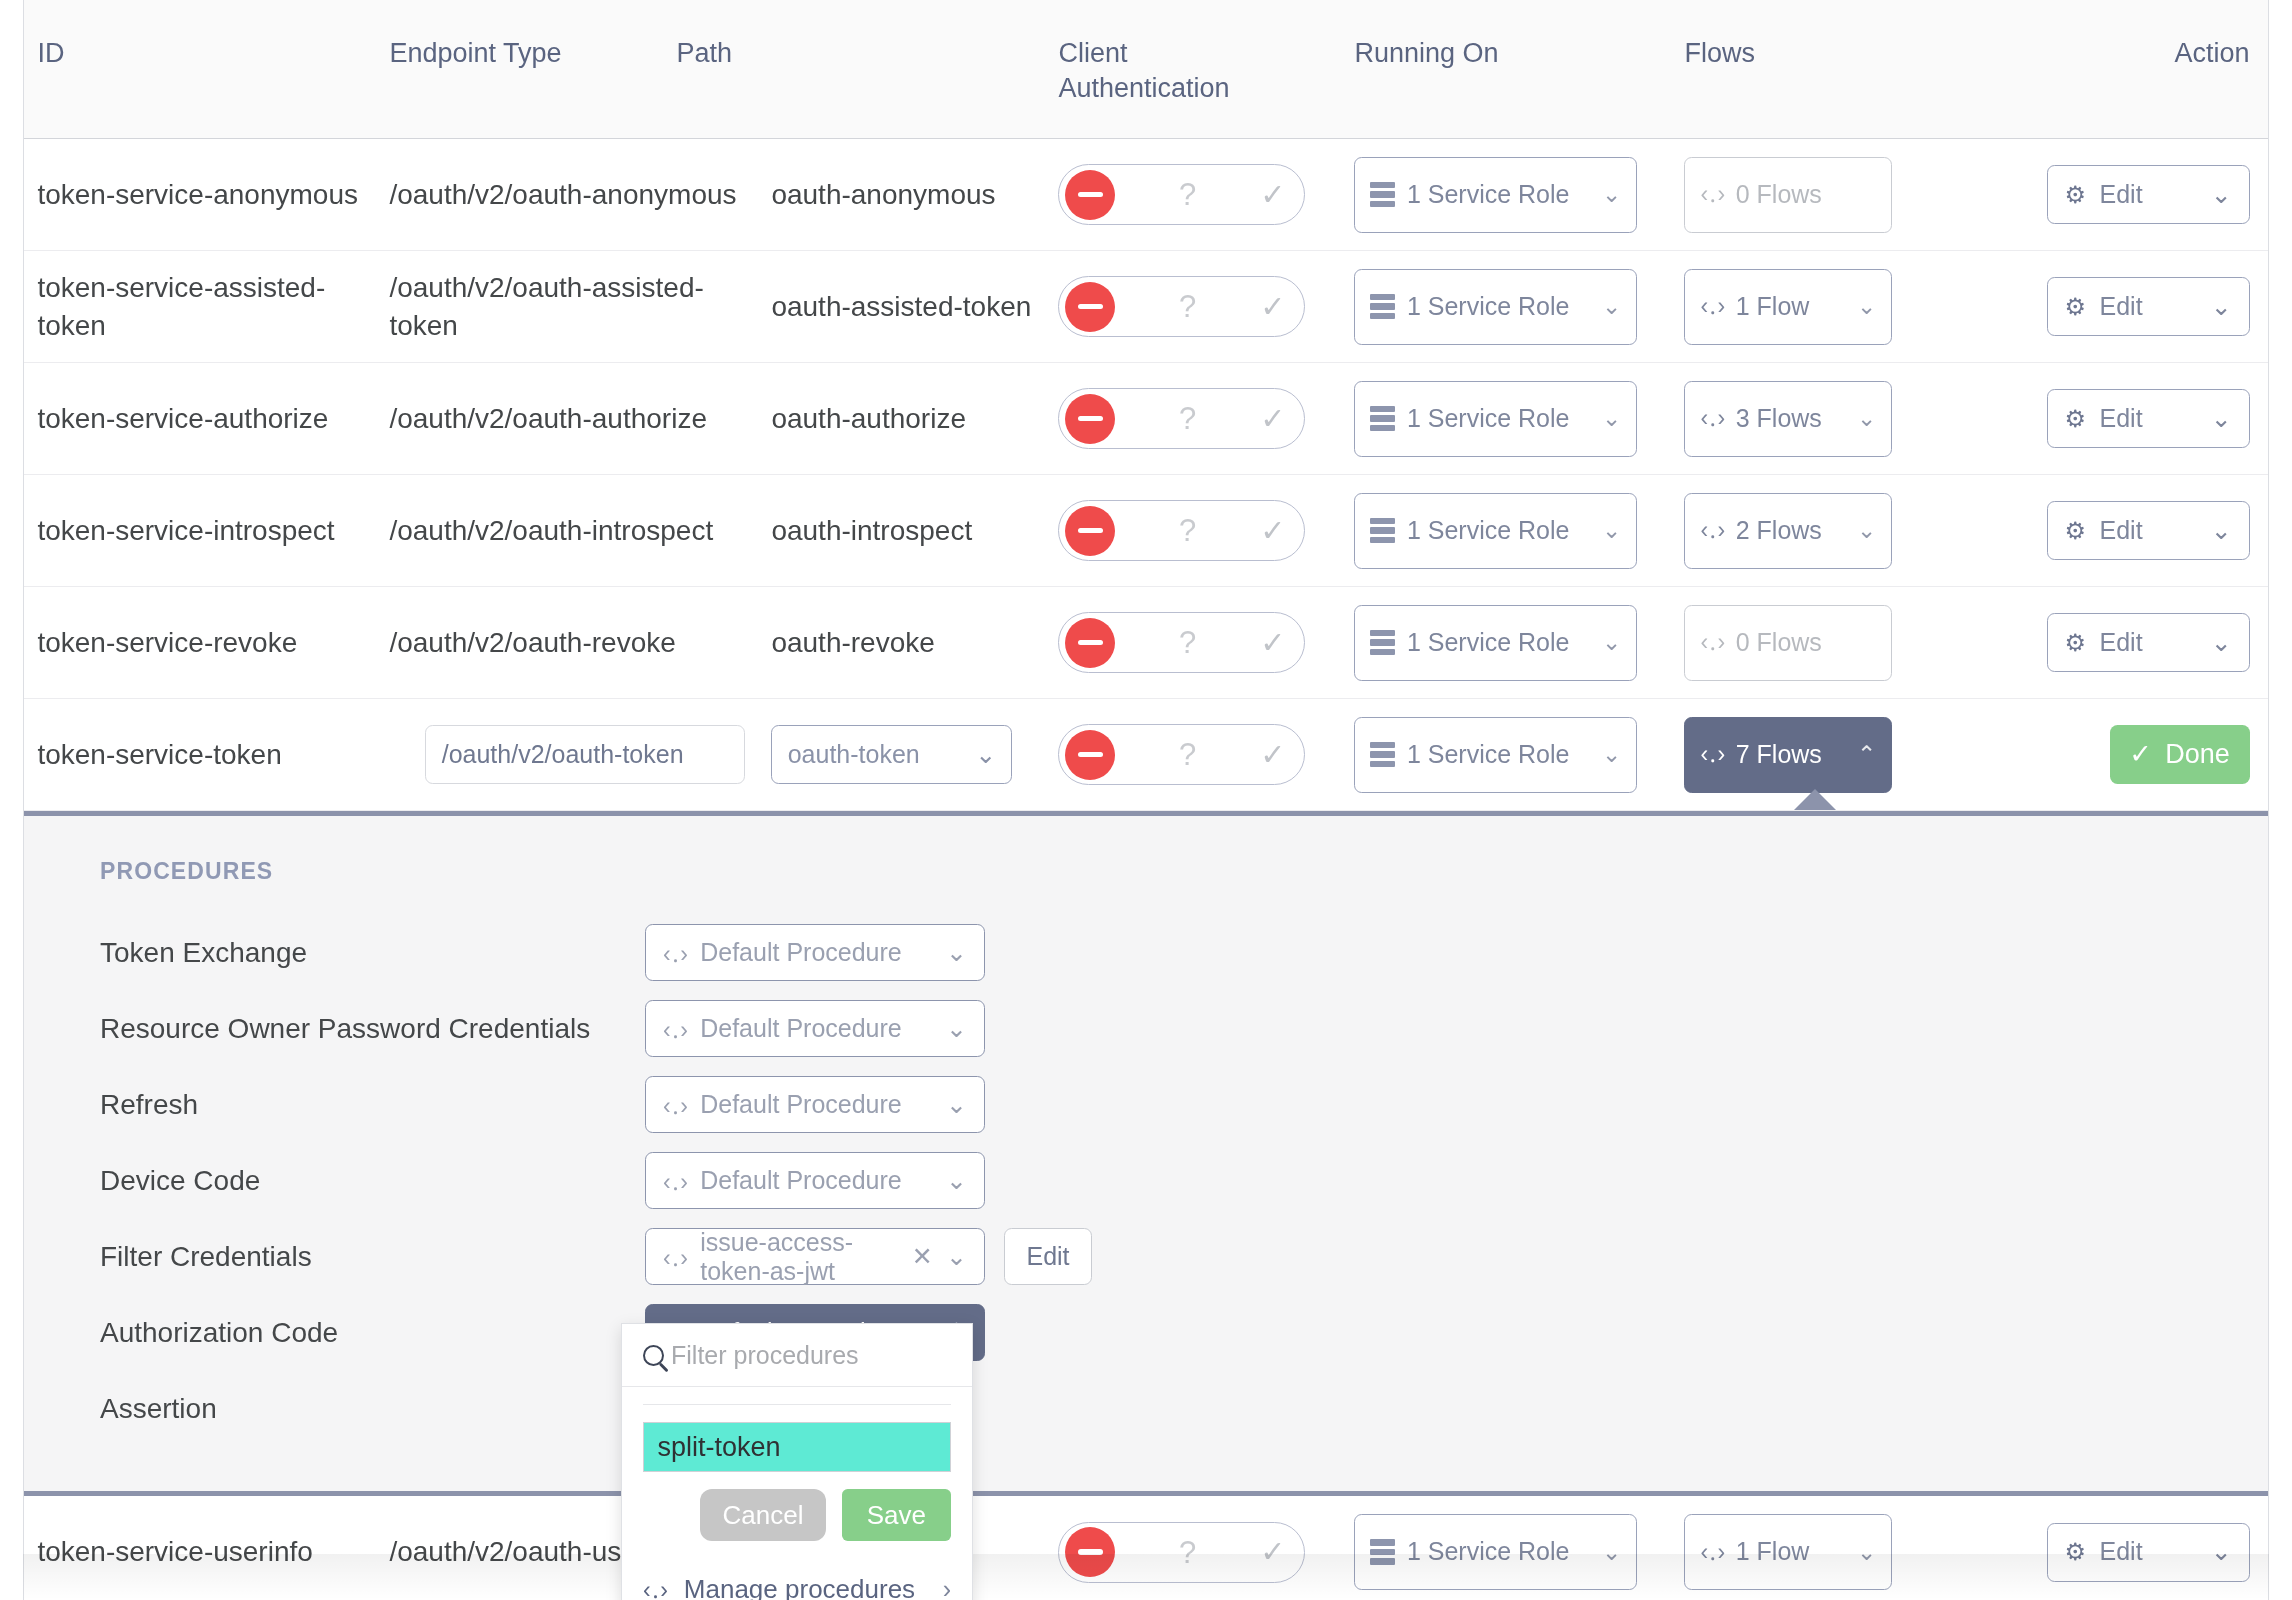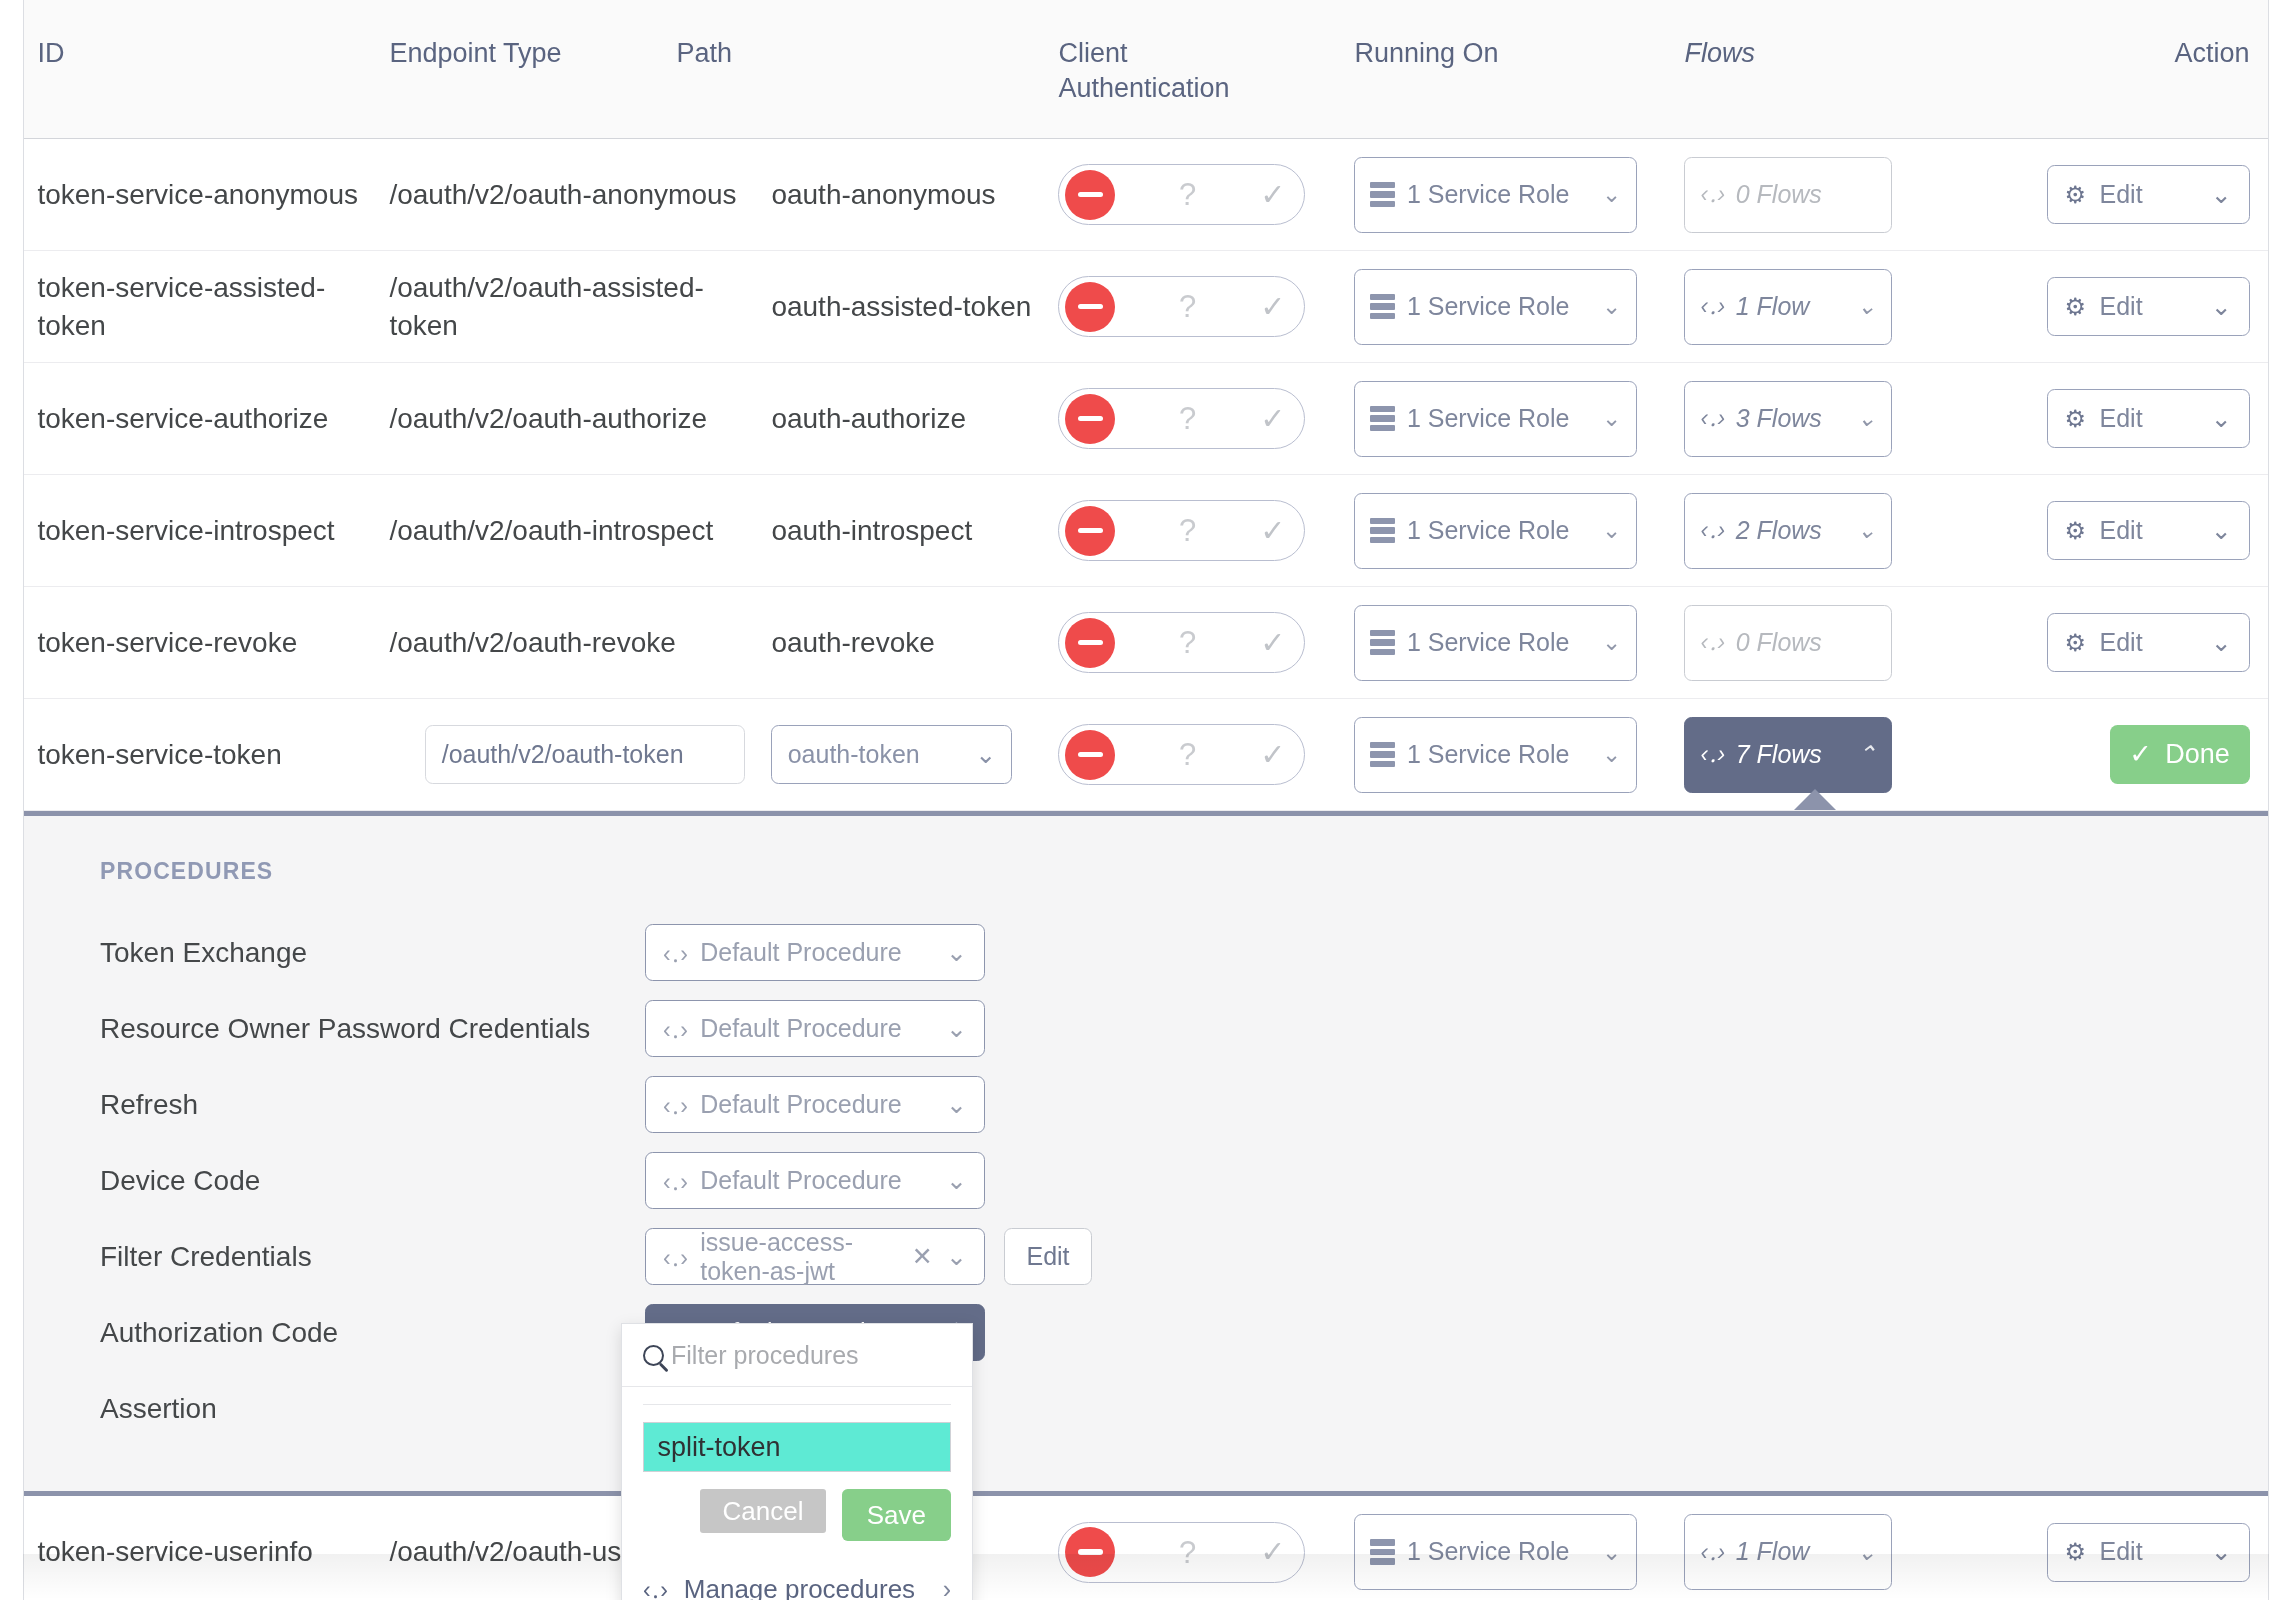--- a/index.html
+++ b/index.html
@@ -63,21 +63,21 @@
     align-items: center;
   }
   .cell .wrapword { display: block; word-break: break-word; }
 
   
   .c-id     { width: 352px; }
   .c-path   { width: 382px; }
   .c-type   { width: 287px; }
   .c-auth   { width: 296px; }
   .c-run    { width: 330px; }
-  .c-flows  { width: 315px; font-style: italic; }
+  .c-flows  { width: 315px; }
   .c-action { width: 277px; justify-content: flex-end; }
 
   
   .tristate {
     display: flex;
     align-items: center;
     width: 247px; height: 61px;
     border: 1.9px solid #b9bed0;
     border-radius: 32.5px;
     background: #fff;
@@ -260,22 +260,22 @@
     width: 100%; height: 50px;
     border: 1px solid #cfd1d6; background: #5eead4;
     font-size: 27px; color: #2f3133;
     padding: 0 13.4px; display: flex; align-items: center;
   }
   .pop-actions {
     display: flex; justify-content: flex-end; gap: 15.3px;
     margin-top: 17px;
   }
   .btn-cancel {
-    background: #c6c6c6; color: #fff; border: none; border-radius: 3px;
-    font-size: 26px; height: 44px; padding: 0 23px;
+    background: #c6c6c6; color: #fff; border: none; border-radius: 12px;
+    font-size: 26px; height: 52px; padding: 0 23px;
     display: inline-flex; align-items: center; justify-content: center;
   }
   .btn-save {
     background: #87cf8a; color: #fff; border: none; border-radius: 5.7px;
     font-size: 26px; height: 52px; padding: 0 25px;
     display: inline-flex; align-items: center; justify-content: center;
   }
   .pop-footer {
     display: flex; align-items: center; gap: 17px;
     padding: 17px 21px 21px 21px;

